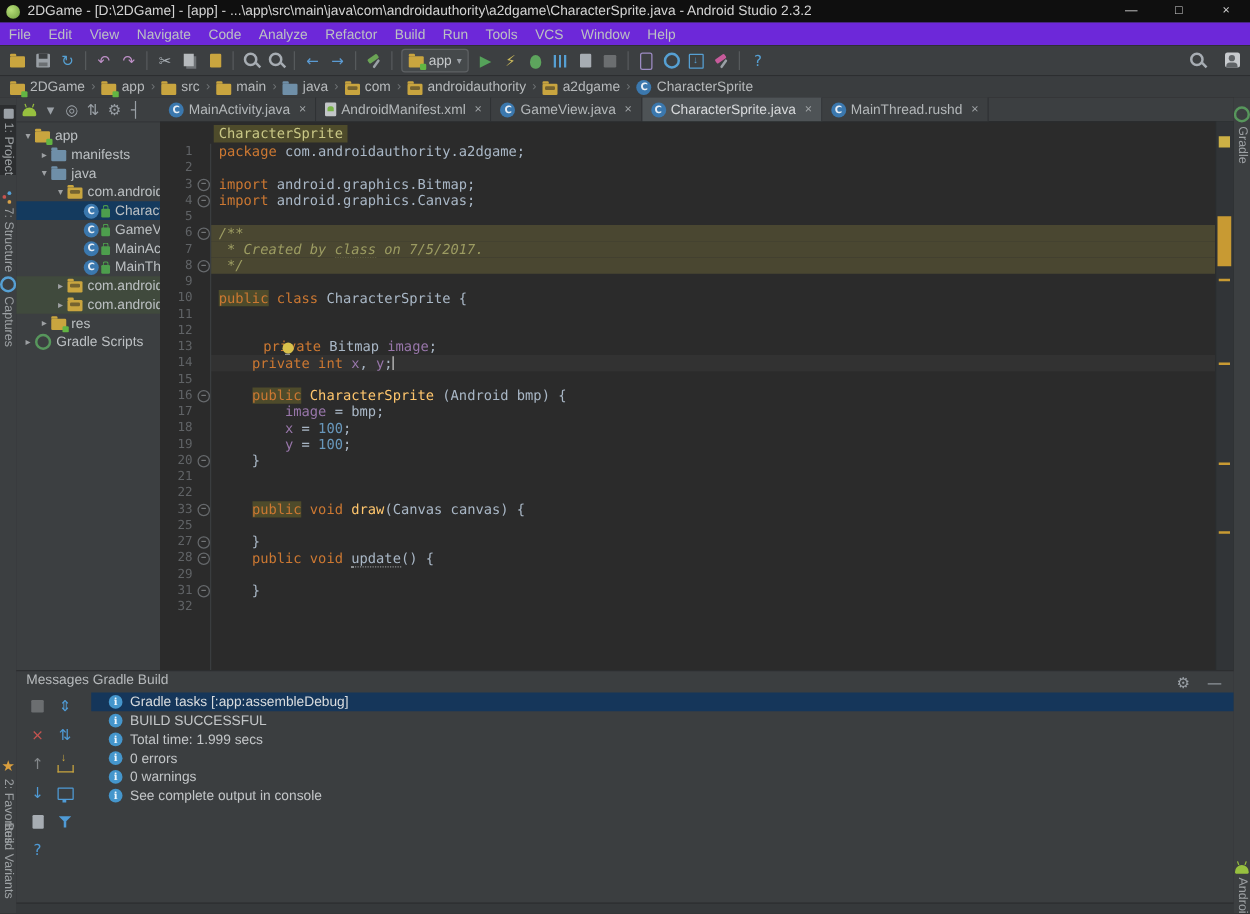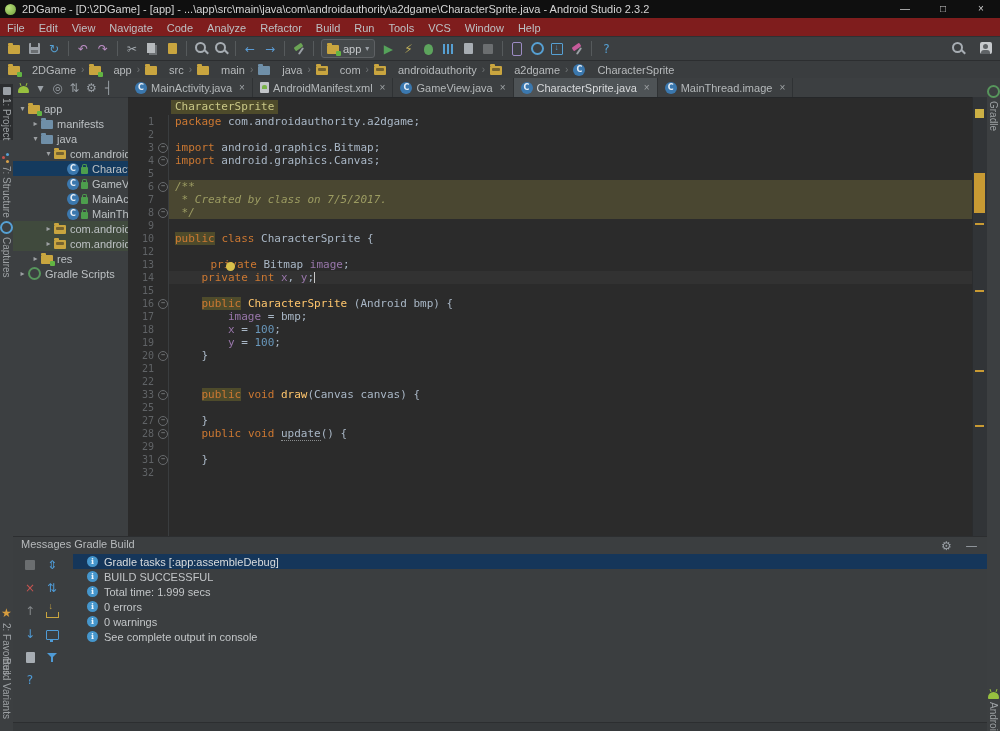--- a/index.html
+++ b/index.html
@@ -4,33 +4,33 @@
 <style>
   html,body{margin:0;padding:0;background:#222;}
   #win{position:relative;width:1000px;height:731px;background:#3c3f41;overflow:hidden;
        font-family:"Liberation Sans","DejaVu Sans",sans-serif;color:#bcc0c3;}
   
   .titlebar{position:absolute;top:0;left:0;right:0;height:18px;background:#0f0f0f;display:flex;align-items:center;}
   .appdot{width:11px;height:11px;border-radius:50%;background:radial-gradient(circle at 35% 35%,#b9e07a,#6e9e3c);margin:0 6px 0 5px;}
   .wtitle{font-size:11px;color:#d4d4d4;white-space:nowrap;overflow:hidden;flex:1;}
   .wc{width:38px;text-align:center;color:#cfcfcf;font-size:10px;line-height:18px;}
   
-  .menubar{position:absolute;top:18px;left:0;right:0;height:18px;background:#7f1d1d;border-bottom:1px solid #2f3133;}
+  .menubar{position:absolute;top:18px;left:0;right:0;height:18px;background:#6d28d9;border-bottom:1px solid #2f3133;}
   .mitem{display:inline-block;padding:2px 7px 0 7px;font-size:11px;color:#bcc0c3;}
   
   .toolbar{position:absolute;top:37px;left:0;right:0;height:23px;background:#3c3f41;border-bottom:1px solid #2c2e30;display:flex;align-items:center;padding-left:4px;}
   .tbtn{display:inline-flex;width:20px;height:18px;align-items:center;justify-content:center;}
   .tsep{display:inline-block;width:1px;height:15px;background:#565a5c;margin:0 4px;}
   .tbright{position:absolute;right:4px;top:2px;display:flex;gap:8px;align-items:center;}
   .runbox{display:inline-flex;align-items:center;height:17px;border:1px solid #5e6164;border-radius:3px;background:#45494b;padding:0 5px;margin:0 3px;gap:4px;}
   .rblabel{font-size:11px;color:#c7cacc;}
   .rbarrow{font-size:8px;color:#9aa0a6;}
   
   .crumbs{position:absolute;top:61px;left:0;right:0;height:17px;background:#3a3d3f;border-bottom:1px solid #2c2e30;display:flex;align-items:center;padding-left:6px;}
-  .crumb{display:inline-flex;align-items:flex-start;gap:12px;font-size:11px;color:#b7babc;padding:0 2px;}
+  .crumb{display:inline-flex;align-items:flex-end;gap:4px;font-size:11px;color:#b7babc;padding:0 2px;}
   .csep{color:#6f7375;padding:0 3px;font-size:10px;}
   
   .lstripe{position:absolute;left:0;top:78px;width:13px;bottom:0;background:#3c3f41;border-right:1px solid #2e3032;overflow:hidden;}
   .rstripe{position:absolute;right:0;top:78px;width:13px;bottom:0;background:#3c3f41;border-left:1px solid #2e3032;overflow:hidden;}
   .vbtn{position:absolute;left:0;width:13px;display:flex;flex-direction:column;align-items:center;gap:3px;padding-top:3px;}
   .vbtn.active{background:#2c2e30;}
   .vtx{writing-mode:vertical-rl;font-size:10px;color:#9da1a4;white-space:nowrap;}
   
   .project{position:absolute;left:13px;top:78px;width:115px;height:458px;background:#3c3f41;overflow:hidden;}
   .ptoolbar{height:19px;border-bottom:1px solid #333639;display:flex;align-items:center;gap:2px;padding-left:3px;}
@@ -443,38 +443,39 @@
           <span>GameView.java</span>
           <span class="x">×</span>
         </span>
         <span class="tab active">
           <span class="icn i-class">C</span>
           <span>CharacterSprite.java</span>
           <span class="x">×</span>
         </span>
         <span class="tab">
           <span class="icn i-class">C</span>
-          <span>MainThread.image</span>
+          <span>MainThread.rushd</span>
           <span class="x">×</span>
         </span>
       </div>
     <div class="edhead">
       <span class="edtag">CharacterSprite</span>
     </div>
     <div class="codewrap" id="code">
         <div class="cl"><span class="lnum">1</span><span class="c-kw">package</span><span class="c-t"> com.androidauthority.a2dgame;</span></div>
         <div class="cl"><span class="lnum">2</span></div>
         <div class="cl"><span class="lnum">3</span><span class="fm">−</span><span class="c-kw">import</span><span class="c-t"> android.graphics.Bitmap;</span></div>
         <div class="cl"><span class="lnum">4</span><span class="fm">−</span><span class="c-kw">import</span><span class="c-t"> android.graphics.Canvas;</span></div>
         <div class="cl"><span class="lnum">5</span></div>
         <div class="cl band"><span class="lnum">6</span><span class="fm">−</span><span class="c-cm">/**</span></div>
         <div class="cl band"><span class="lnum">7</span><span class="c-cm"> * Created by </span><span class="c-cm u1">class</span><span class="c-cm"> on 7/5/2017.</span></div>
         <div class="cl band"><span class="lnum">8</span><span class="fm">−</span><span class="c-cm"> */</span></div>
         <div class="cl"><span class="lnum">9</span></div>
         <div class="cl"><span class="lnum">10</span><span class="c-kw tk-hl">public</span><span class="c-t"> </span><span class="c-kw">class</span><span class="c-t"> CharacterSprite {</span></div>
+        <div class="cl"><span class="lnum">11</span></div>
         <div class="cl"><span class="lnum">12</span></div>
         <div class="cl"><span class="lnum">13</span><span class="lnbulb icn i-bulb"></span><span class="c-t">    </span><span class="c-kw">private</span><span class="c-t"> Bitmap </span><span class="c-fld">image</span><span class="c-t">;</span></div>
         <div class="cl cur"><span class="lnum">14</span><span class="c-t">    </span><span class="c-kw">private</span><span class="c-t"> </span><span class="c-kw">int</span><span class="c-t"> </span><span class="c-fld">x</span><span class="c-t">, </span><span class="c-fld">y</span><span class="c-t">;</span><span class="caret"></span></div>
         <div class="cl"><span class="lnum">15</span></div>
         <div class="cl"><span class="lnum">16</span><span class="fm">−</span><span class="c-t">    </span><span class="c-kw tk-hl">public</span><span class="c-t"> </span><span class="c-mth">CharacterSprite</span><span class="c-t"> (Android bmp) {</span></div>
         <div class="cl"><span class="lnum">17</span><span class="c-t">        </span><span class="c-fld">image</span><span class="c-t"> = bmp;</span></div>
         <div class="cl"><span class="lnum">18</span><span class="c-t">        </span><span class="c-fld">x</span><span class="c-t"> = </span><span class="c-num">100</span><span class="c-t">;</span></div>
         <div class="cl"><span class="lnum">19</span><span class="c-t">        </span><span class="c-fld">y</span><span class="c-t"> = </span><span class="c-num">100</span><span class="c-t">;</span></div>
         <div class="cl"><span class="lnum">20</span><span class="fm">−</span><span class="c-t">    }</span></div>
         <div class="cl"><span class="lnum">21</span></div>

